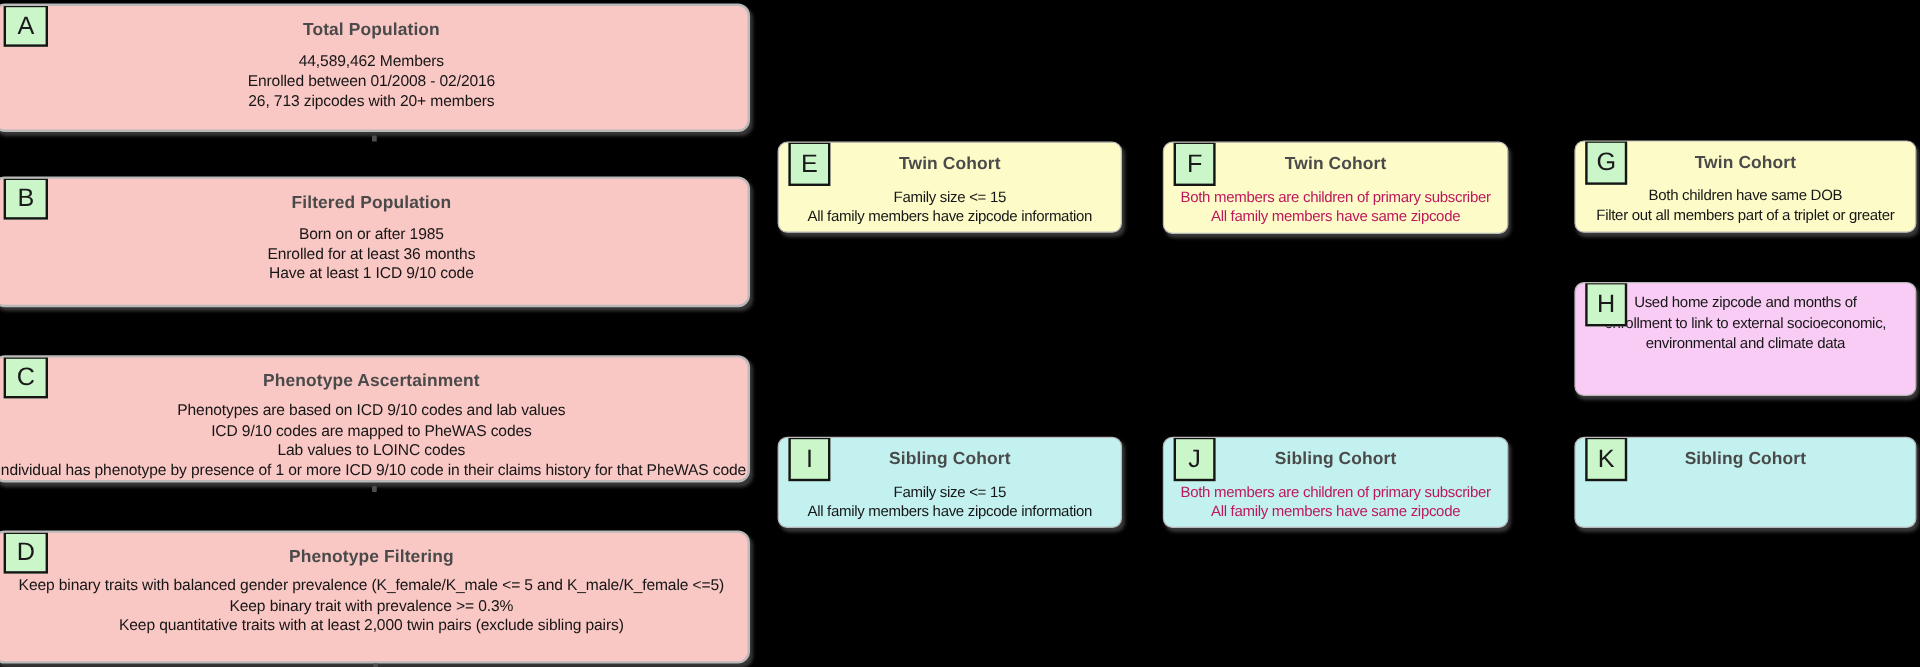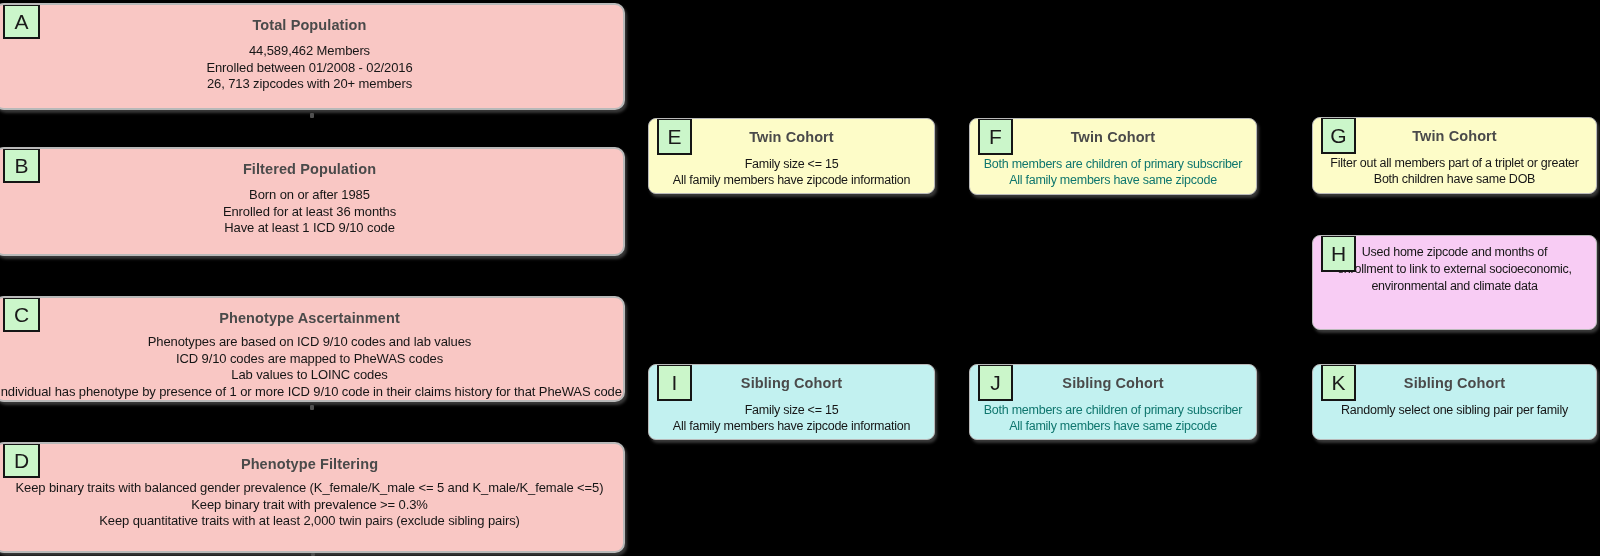--- a/index.html
+++ b/index.html
@@ -30,21 +30,21 @@
   }
   .big .tag{left:7px;width:37px;height:35px;}
   .small .tag{left:8px;width:35px;height:37px;}
   .title{
     font-weight:bold;color:#4a4a4a;font-size:14.5px;
     padding-top:12px;letter-spacing:0.1px;
   }
   .small .title{padding-top:10px;}
   .body{margin-top:10px;font-size:13px;color:#161616;line-height:16.5px;letter-spacing:-0.1px;}
   .small .body{margin-top:11px;font-size:12.5px;line-height:16px;letter-spacing:-0.25px;}
-  .muted .body{color:#0f766e;}
+  .muted .body{color:#be185d;}
   .line{white-space:nowrap;}
   .para{padding:0 23px;line-height:17px;}
   .stub{position:absolute;width:4px;height:5px;background:#4f4f4f;border-radius:1px;z-index:1;}
 </style>
 </head>
 <body>
 
 <div class="stage">
 
   <div class="box big pink" style="left:-6px;top:3px;width:631px;height:107px;">
@@ -103,22 +103,22 @@
     <div class="body">
       <div class="line">Both members are children of primary subscriber</div>
       <div class="line">All family members have same zipcode</div>
     </div>
   </div>
 
   <div class="box small yellow" style="left:1312px;top:117px;width:285px;height:77px;">
     <div class="tag">G</div>
     <div class="title">Twin Cohort</div>
     <div class="body">
+      <div class="line">Both children have same DOB</div>
       <div class="line">Filter out all members part of a triplet or greater</div>
-      <div class="line">Both children have same DOB</div>
     </div>
   </div>
 
   <div class="box small magenta" style="left:1312px;top:235px;width:285px;height:95px;">
     <div class="tag">H</div>
     <div class="body" style="margin-top:8px;">
       <div class="para">Used home zipcode and months of enrollment to link to external socioeconomic, environmental and climate data</div>
     </div>
   </div>
 
@@ -137,21 +137,20 @@
     <div class="body">
       <div class="line">Both members are children of primary subscriber</div>
       <div class="line">All family members have same zipcode</div>
     </div>
   </div>
 
   <div class="box small cyan" style="left:1312px;top:364px;width:285px;height:76px;">
     <div class="tag">K</div>
     <div class="title">Sibling Cohort</div>
     <div class="body">
-      <div class="line">Randomly select one sibling pair per family</div>
     </div>
   </div>
 
   <div class="stub" style="left:310px;top:113px;"></div>
   <div class="stub" style="left:310px;top:405px;"></div>
   <div class="stub" style="left:311px;top:553px;height:3px;"></div>
 
 </div>
 
 </body></html>

